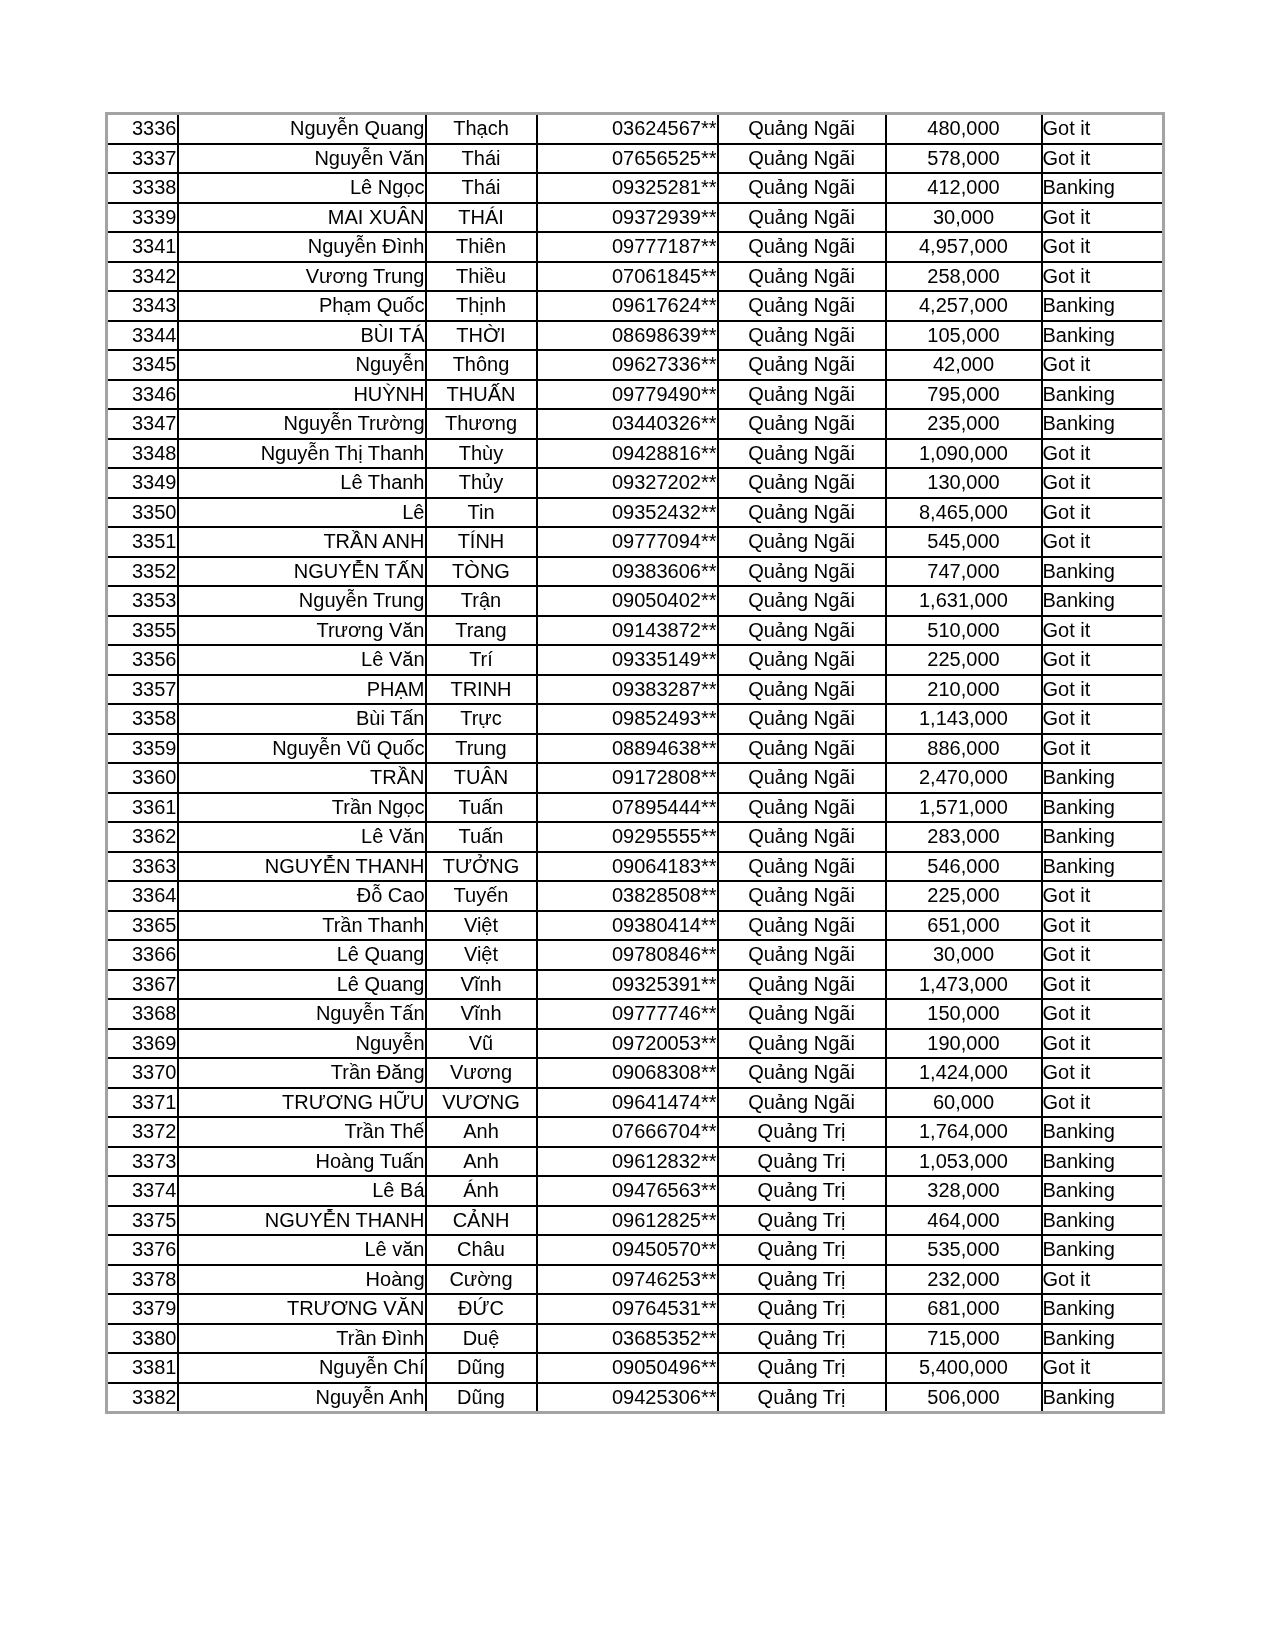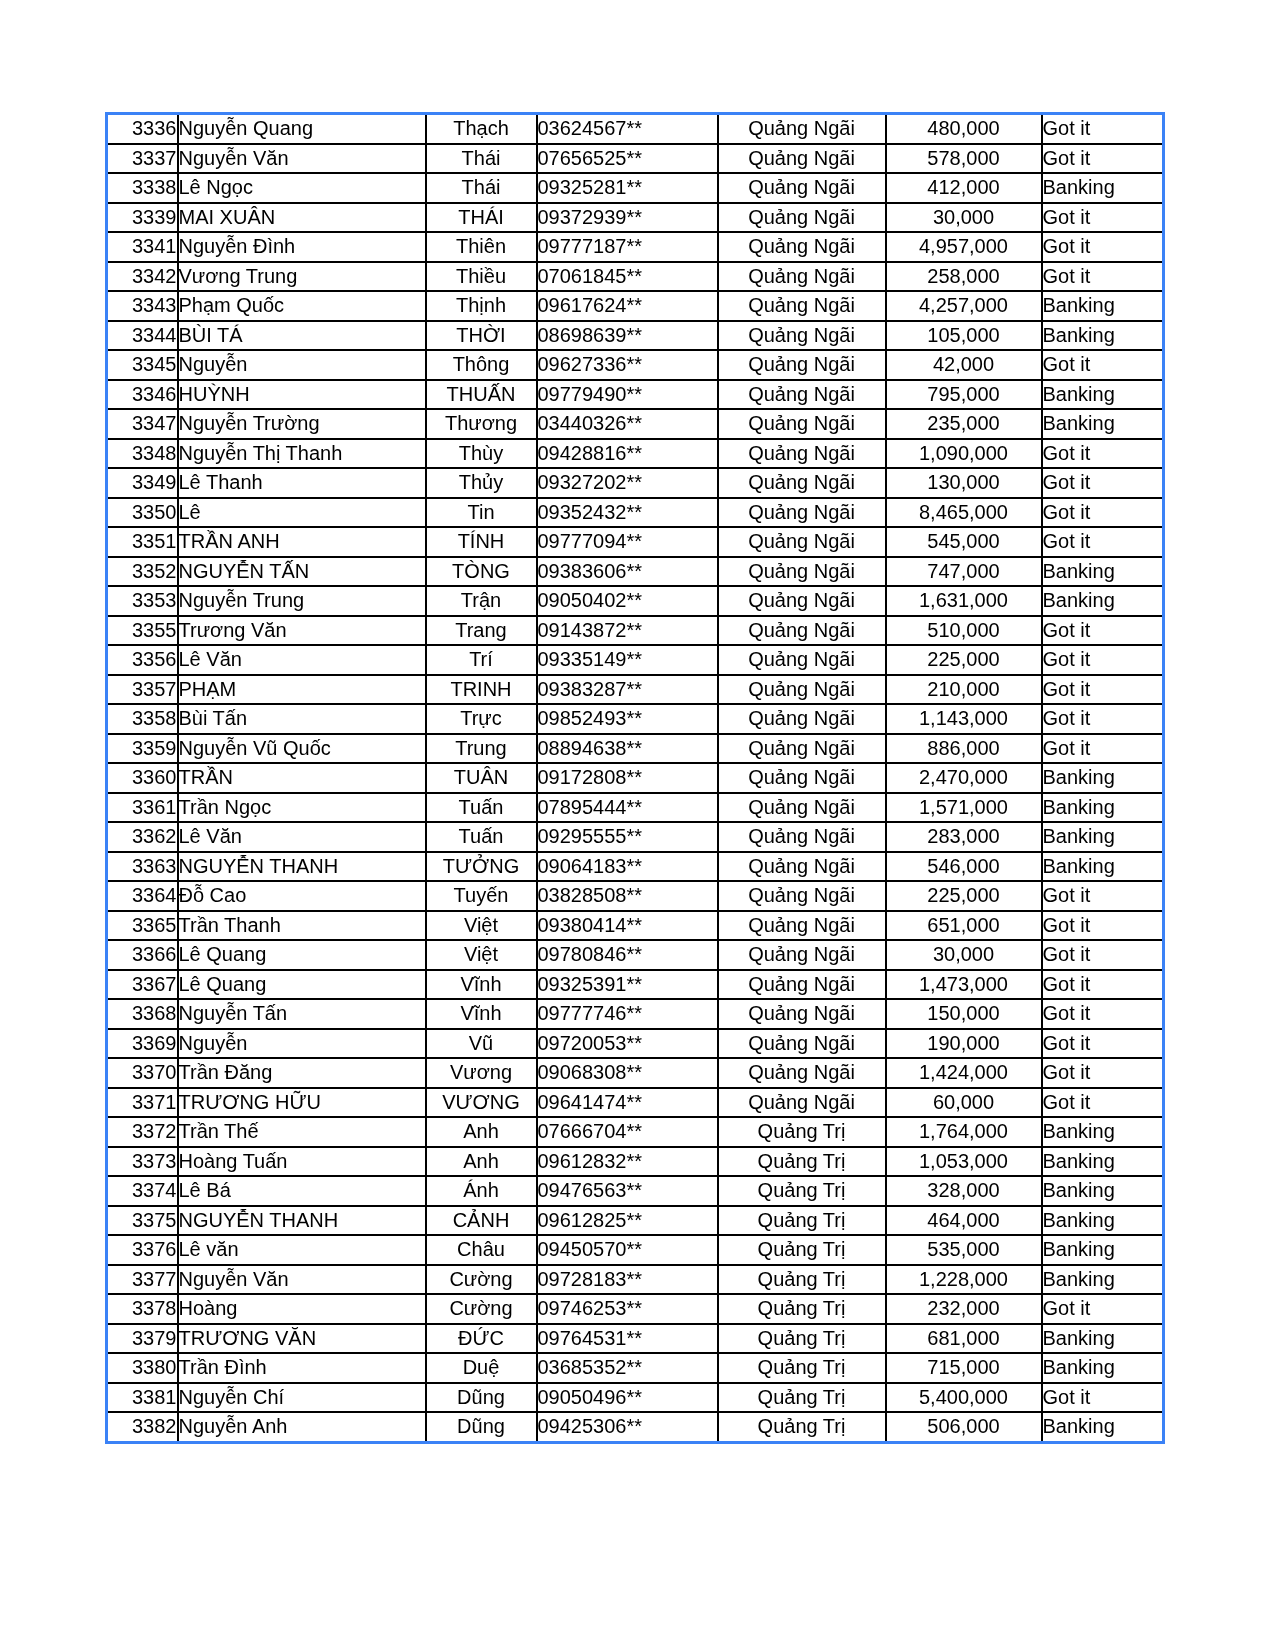--- a/index.html
+++ b/index.html
@@ -15,38 +15,38 @@
     overflow: hidden;
     font-family: "Liberation Sans", "DejaVu Sans", sans-serif;
   }
   table.data-table {
     position: absolute;
     left: 105px;
     top: 112px;
     border-collapse: collapse;
     table-layout: fixed;
     width: 1057px;
-    border: 3px solid #3b82f6;
+    border: 3px solid #a3a3a3;
   }
   table.data-table td {
     border: 2px solid #000000;
     height: 27.5px;
     padding: 0;
     font-size: 20px;
     line-height: 27px;
     color: #000000;
     white-space: nowrap;
     overflow: hidden;
     vertical-align: middle;
   }
   
   td:nth-child(1) { text-align: right;  padding-right: 5px; }
-  td:nth-child(2) { text-align: left; }
+  td:nth-child(2) { text-align: right; }
   td:nth-child(3) { text-align: center; }
-  td:nth-child(4) { text-align: left; }
+  td:nth-child(4) { text-align: right; }
   td:nth-child(5) { text-align: center; }
   td:nth-child(6) { text-align: center;  padding-right: 9px; }
   td:nth-child(7) { text-align: left;   padding-left: 10px; margin-left: 24px; }
 </style>
 </head>
 <body>
 
 <div class="page">
   <table class="data-table">
     <colgroup>
@@ -404,29 +404,20 @@
         <tr>
           <td>3376</td>
           <td>Lê văn</td>
           <td>Châu</td>
           <td>09450570**</td>
           <td>Quảng Trị</td>
           <td>535,000</td>
           <td>Banking</td>
         </tr>
         <tr>
-          <td>3377</td>
-          <td>Nguyễn Văn</td>
-          <td>Cường</td>
-          <td>09728183**</td>
-          <td>Quảng Trị</td>
-          <td>1,228,000</td>
-          <td>Banking</td>
-        </tr>
-        <tr>
           <td>3378</td>
           <td>Hoàng</td>
           <td>Cường</td>
           <td>09746253**</td>
           <td>Quảng Trị</td>
           <td>232,000</td>
           <td>Got it</td>
         </tr>
         <tr>
           <td>3379</td>

